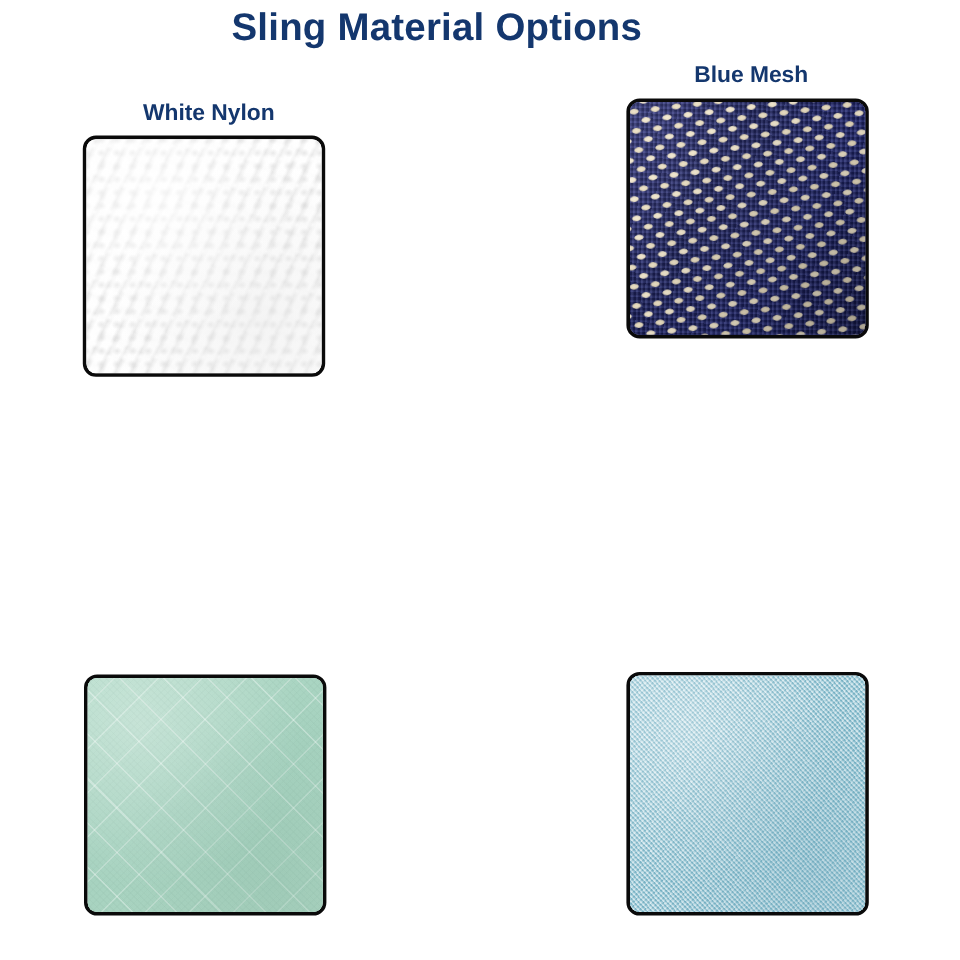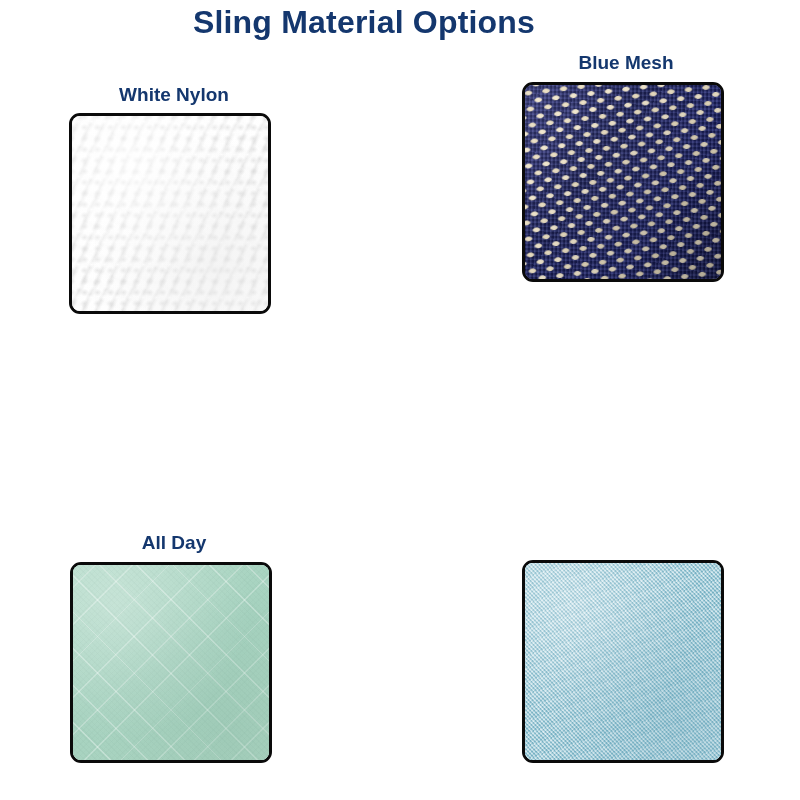--- a/index.html
+++ b/index.html
@@ -224,21 +224,20 @@
 </div>
 
 <div class="swatch-cell" id="cell-blue-mesh">
   <div class="swatch-label">Blue Mesh</div>
   <div class="swatch-tile">
     <div class="swatch-surface tex-blue-mesh"></div>
   </div>
 </div>
 
 <div class="swatch-cell" id="cell-all-day">
-  <div class="swatch-label">All Day</div>
   <div class="swatch-tile">
     <div class="swatch-surface tex-all-day"></div>
   </div>
 </div>
 
 <div class="swatch-cell" id="cell-polyester-blue">
   <div class="swatch-tile">
     <div class="swatch-surface tex-polyester-blue"></div>
   </div>
 </div>

